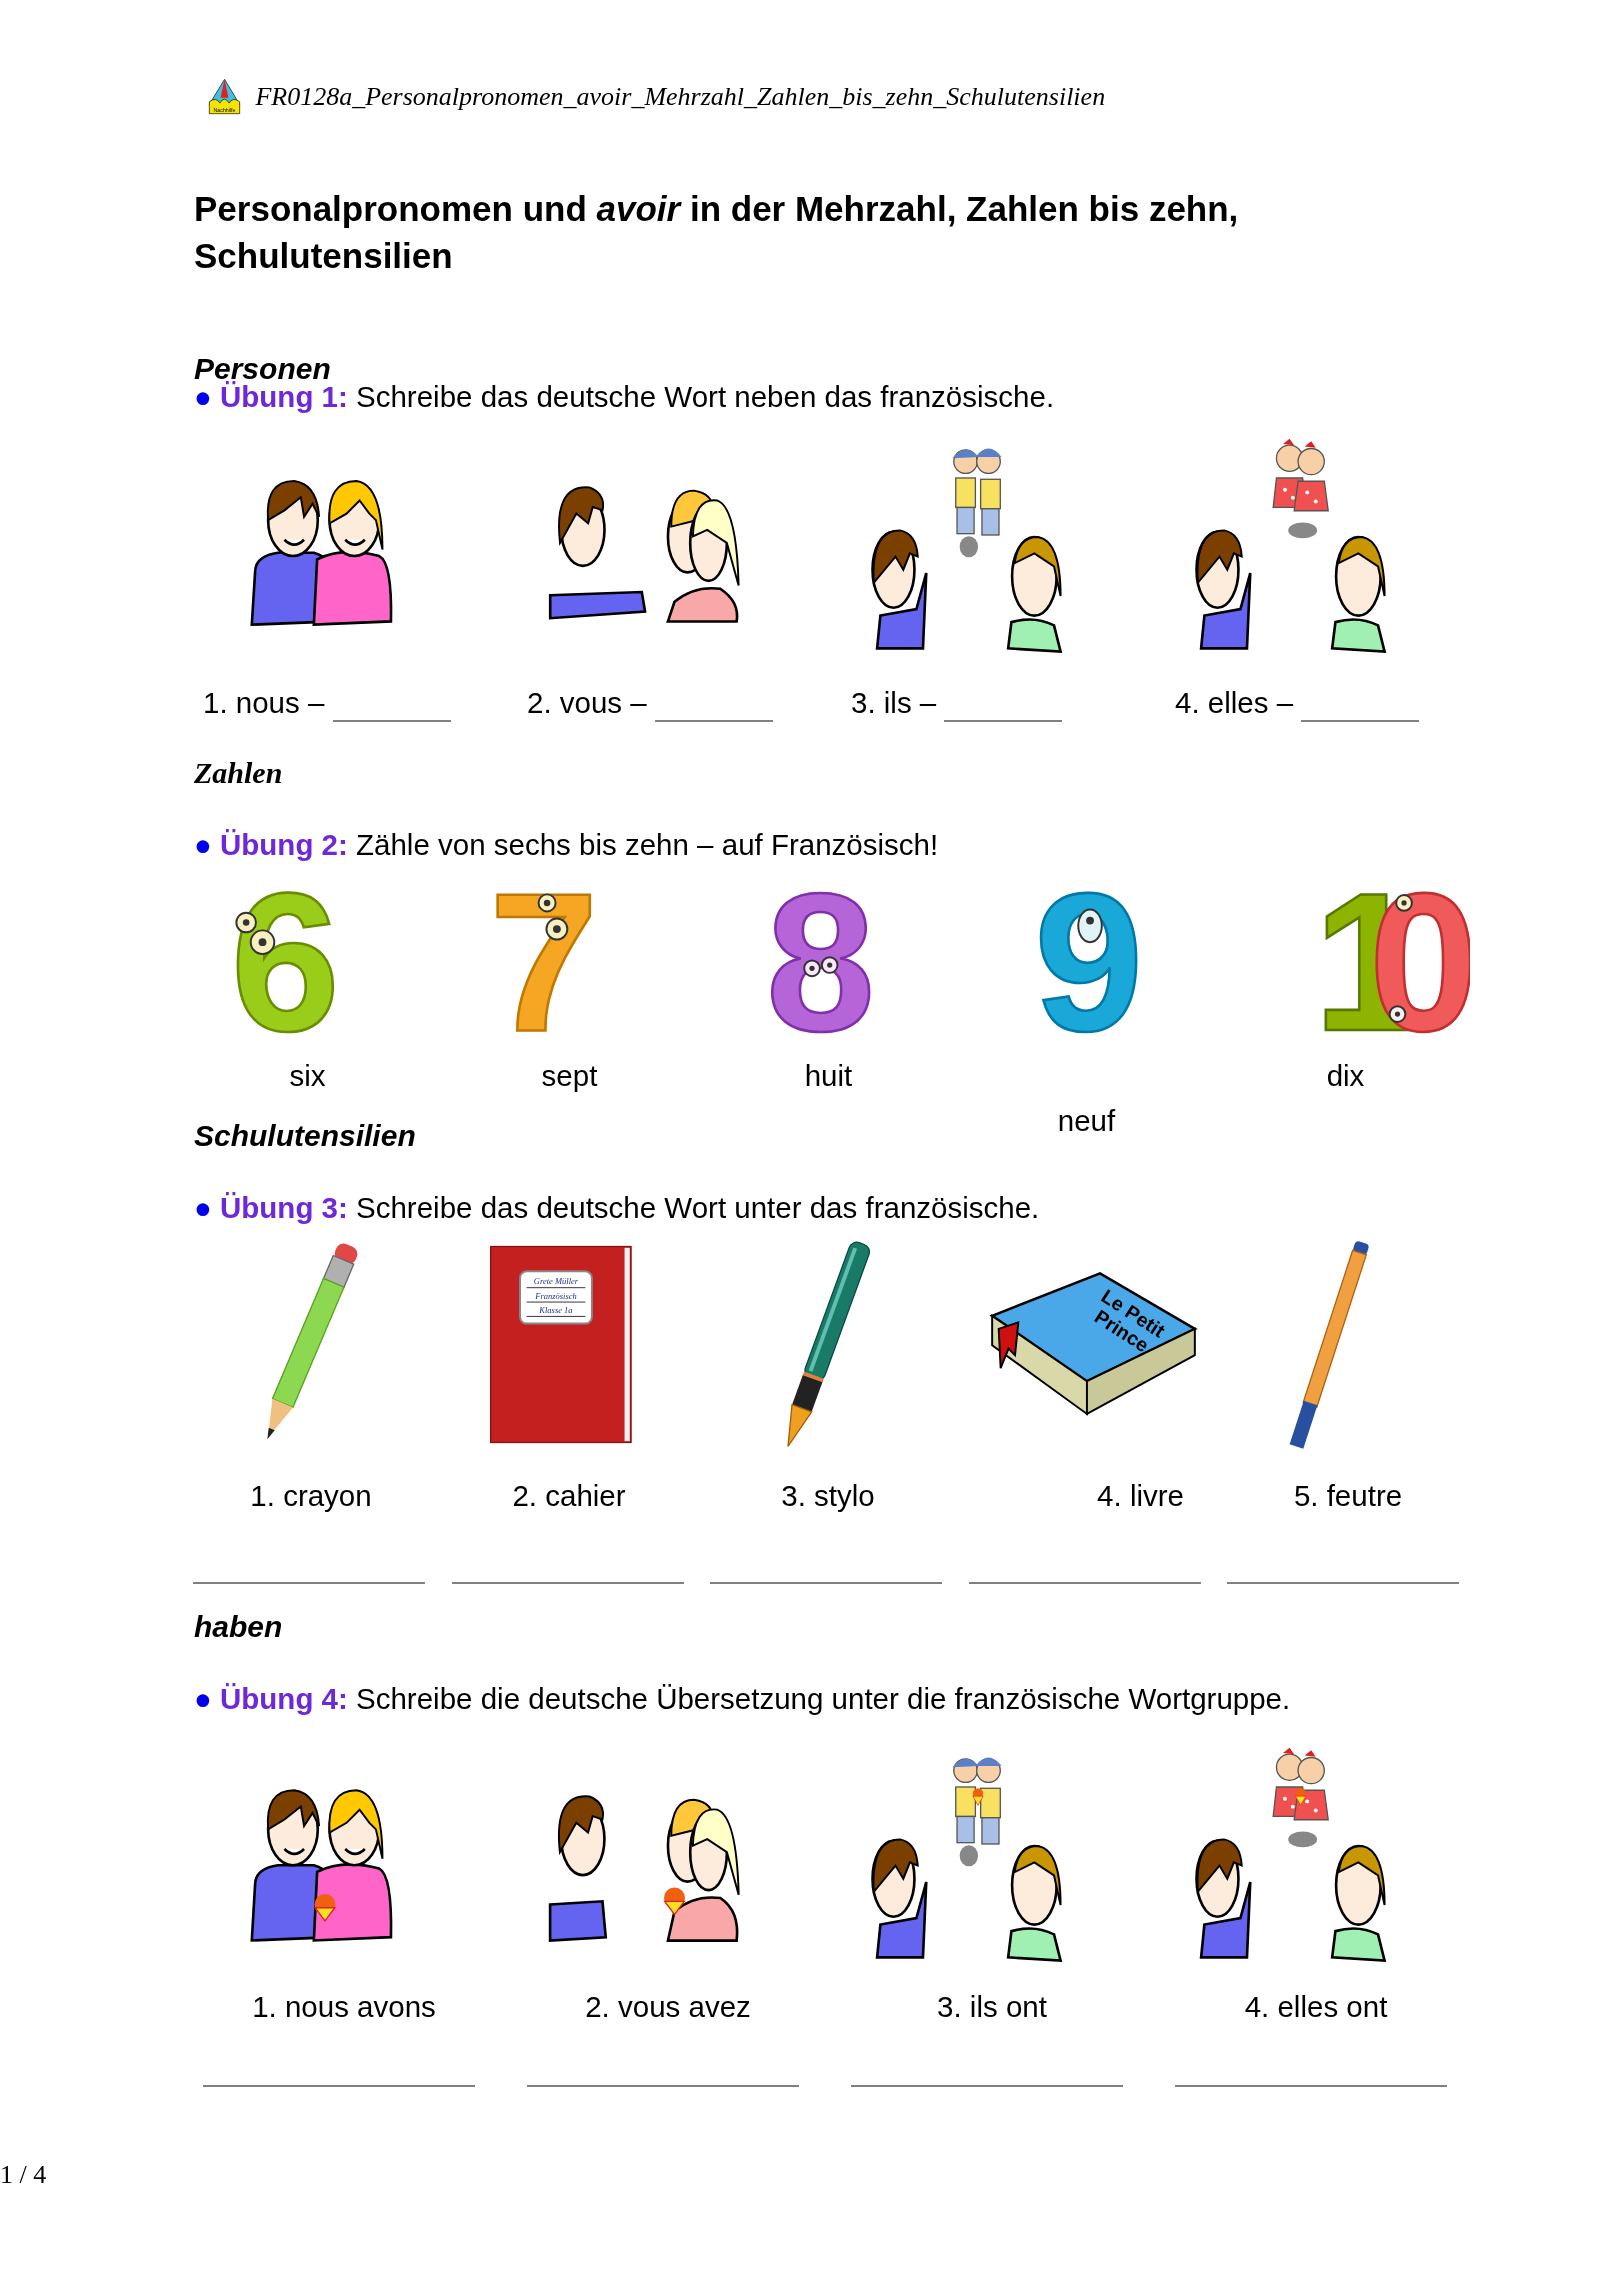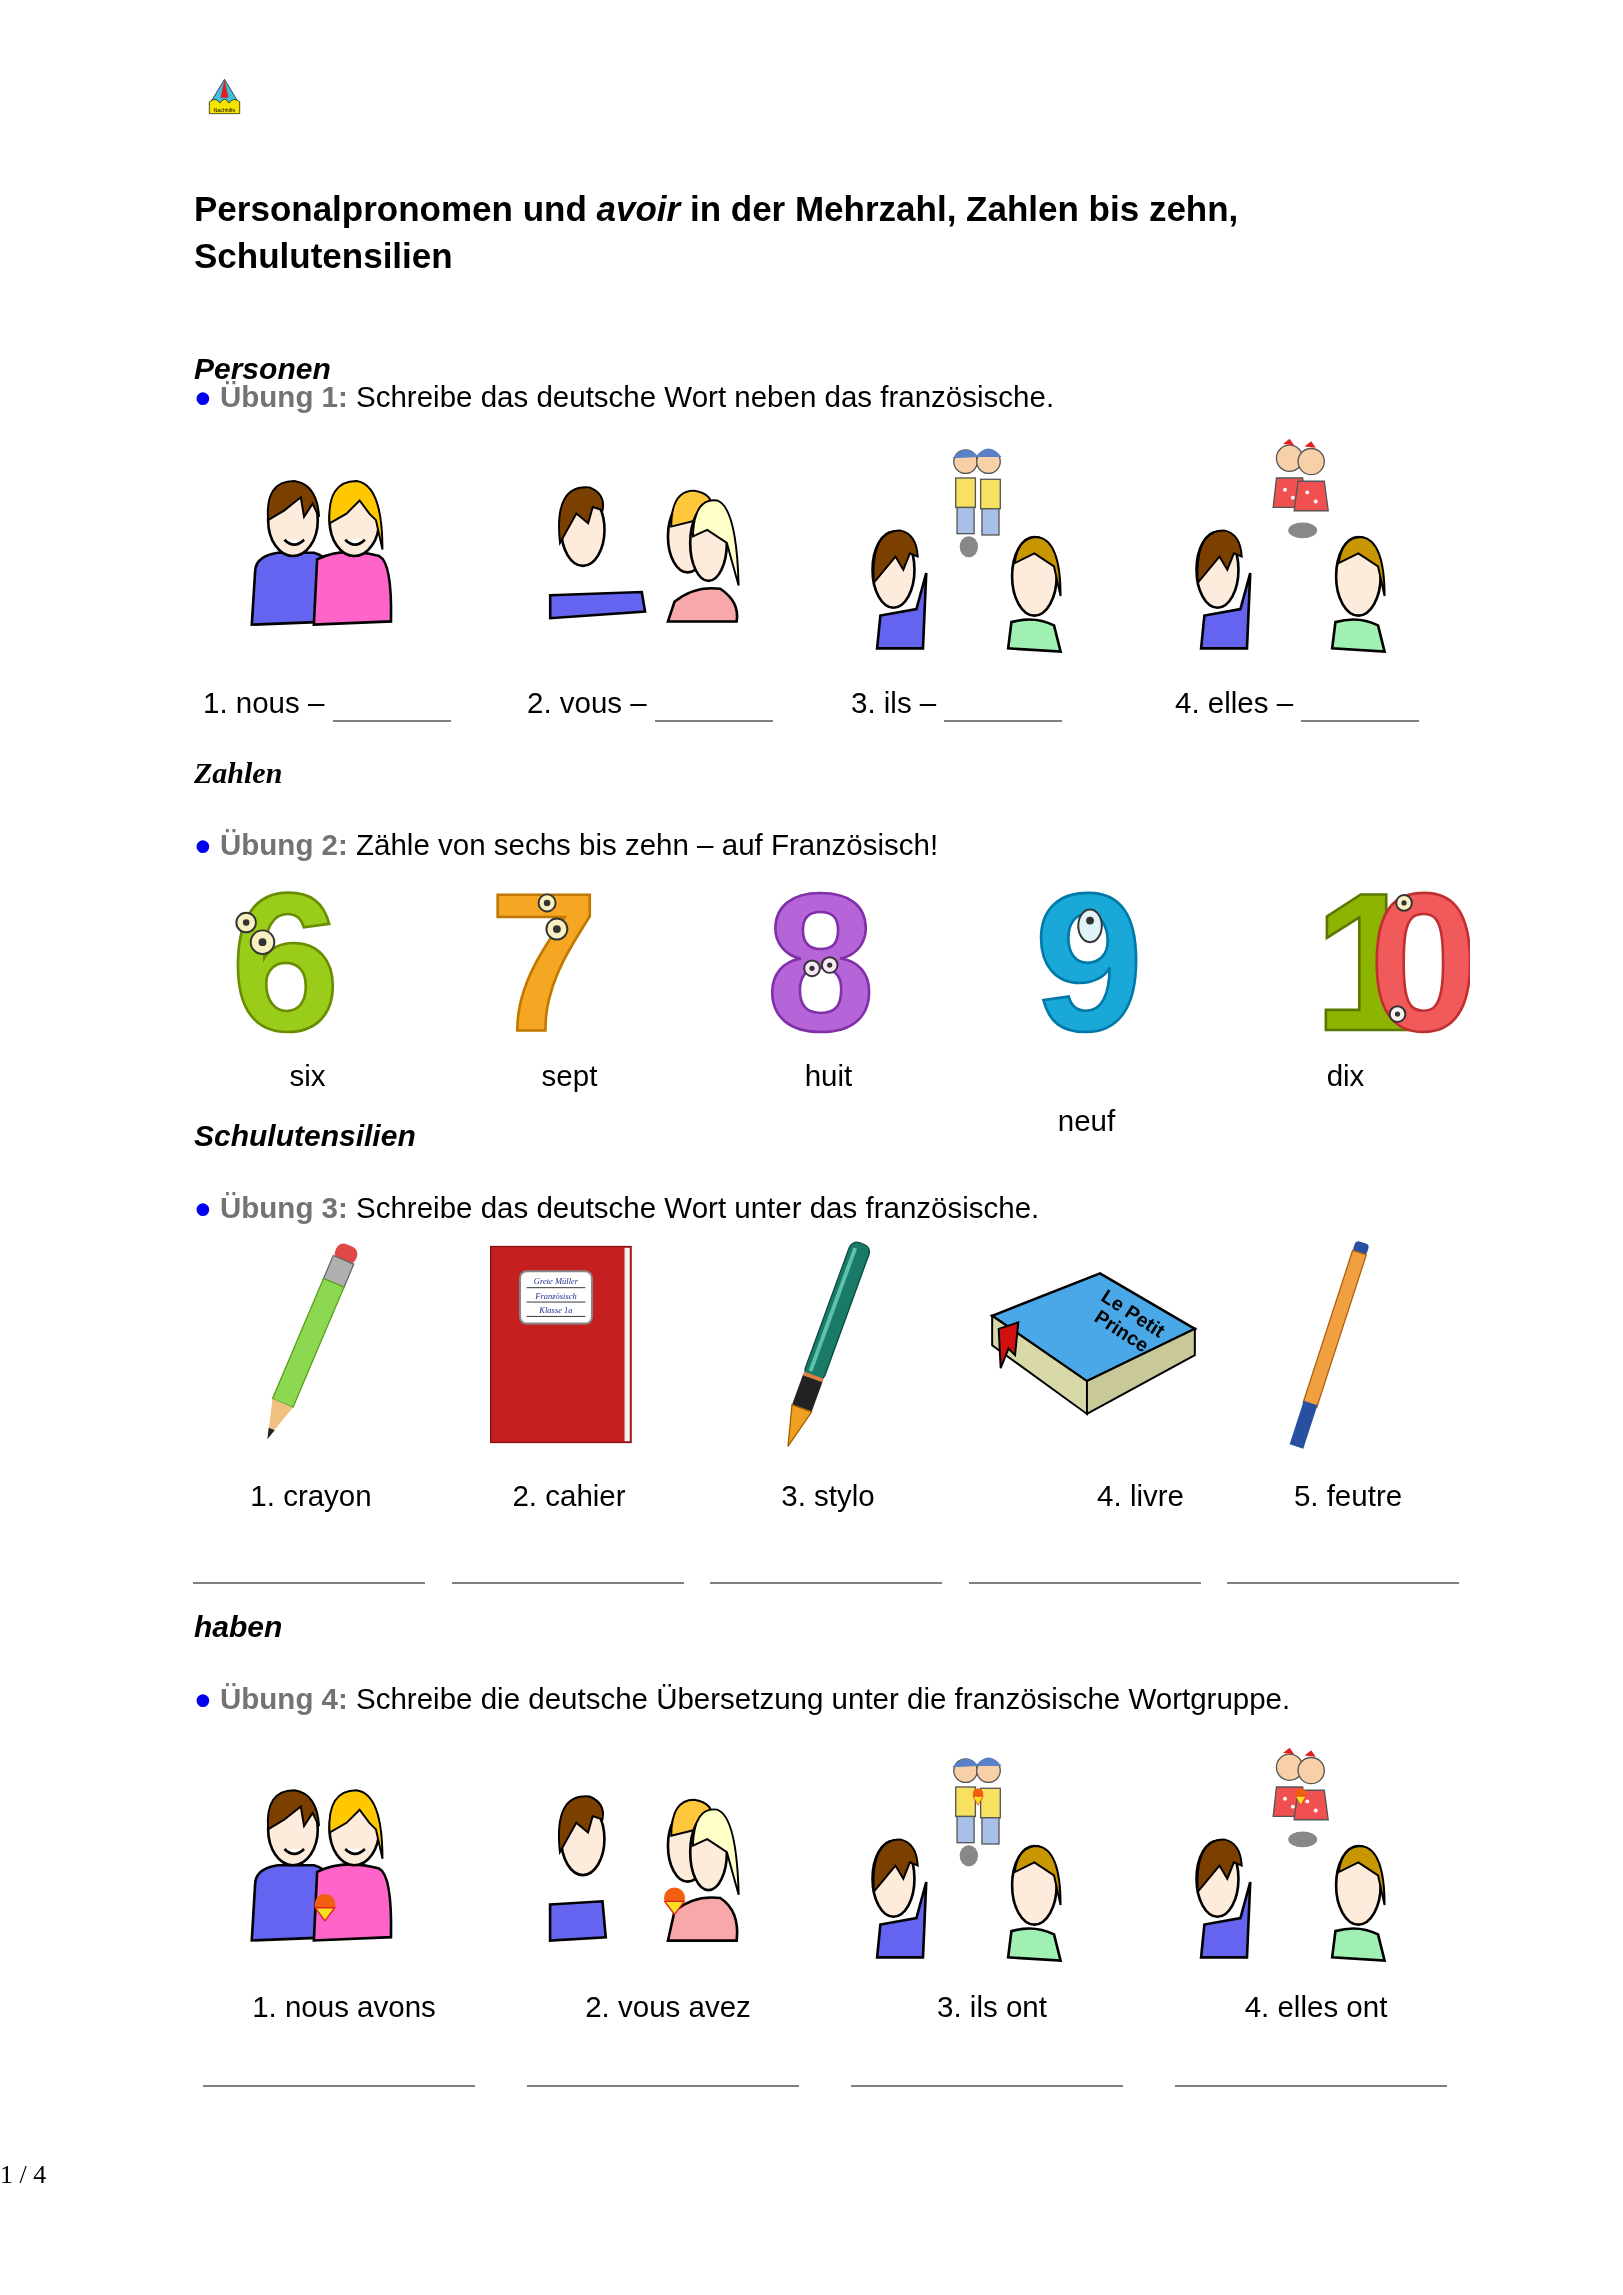--- a/index.html
+++ b/index.html
@@ -6,37 +6,38 @@
   body { width: 1623px; height: 2295px; position: relative; overflow: hidden; font-family: "Liberation Sans", sans-serif; color: #000; }
   .abs { position: absolute; }
   .header { left: 208px; top: 77px; height: 39px; display: flex; align-items: center; gap: 14.4px; }
   .header-title { font-family: "Liberation Serif", serif; font-style: italic; font-size: 26px; color: #000; }
   .logo { width: 33px; height: 37px; }
   .doc-title { left: 194px; top: 185px; width: 1244px; font-size: 35px; font-weight: bold; line-height: 47px; }
   .doc-title i { font-style: italic; }
   .section-head { font-size: 30px; font-weight: bold; font-style: italic; }
   .exercise { font-size: 29.5px; }
   .exercise .bullet { color: #0000ee; }
-  .exercise .label { color: #737373; font-weight: bold; }
+  .exercise .label { color: #6d28d9; font-weight: bold; }
   .item-label { font-size: 29.5px; text-align: center; white-space: nowrap; }
   .blank { display: inline-block; border-bottom: 2.6px solid #808080; vertical-align: baseline; }
   .write-line { height: 0; border-top: 2.6px solid #808080; }
   .footer { left: 0; width: 1623px; top: 2160px; text-align: left; font-family: "Liberation Serif", serif; font-size: 26px; }
   svg { display: block; }
 </style>
 </head>
 <body>
 
 <div class="abs header">
   <svg class="logo" viewBox="0 0 50 56">
     <polygon points="25,2 2,40 48,40" fill="#40c0e0" stroke="#000" stroke-width="1"></polygon>
     <polygon points="25,2 19,30 31,30" fill="#e02020"></polygon>
     <path d="M2,36 Q12,28 18,38 Q25,26 32,38 Q38,28 48,36 L48,54 L2,54 Z" fill="#f5e400" stroke="#000" stroke-width="1"></path>
     <text x="25" y="51" font-size="8" text-anchor="middle" font-family="Liberation Sans, sans-serif">Nachhilfe</text>
   </svg>
+  <span class="header-title">FR0128a_Personalpronomen_avoir_Mehrzahl_Zahlen_bis_zehn_Schulutensilien</span>
 </div>
 
 <div class="abs doc-title">
   <span>Personalpronomen und </span><i>avoir</i><span> in der Mehrzahl, Zahlen bis zehn,</span><br>
   <span>Schulutensilien</span>
 </div>
 
 <div class="abs section-head" style="left:194px; top:308px;margin-top:44px;">Personen</div>
 <div class="abs exercise" style="left:194px; top:380px;">
   <span class="bullet">●</span>

